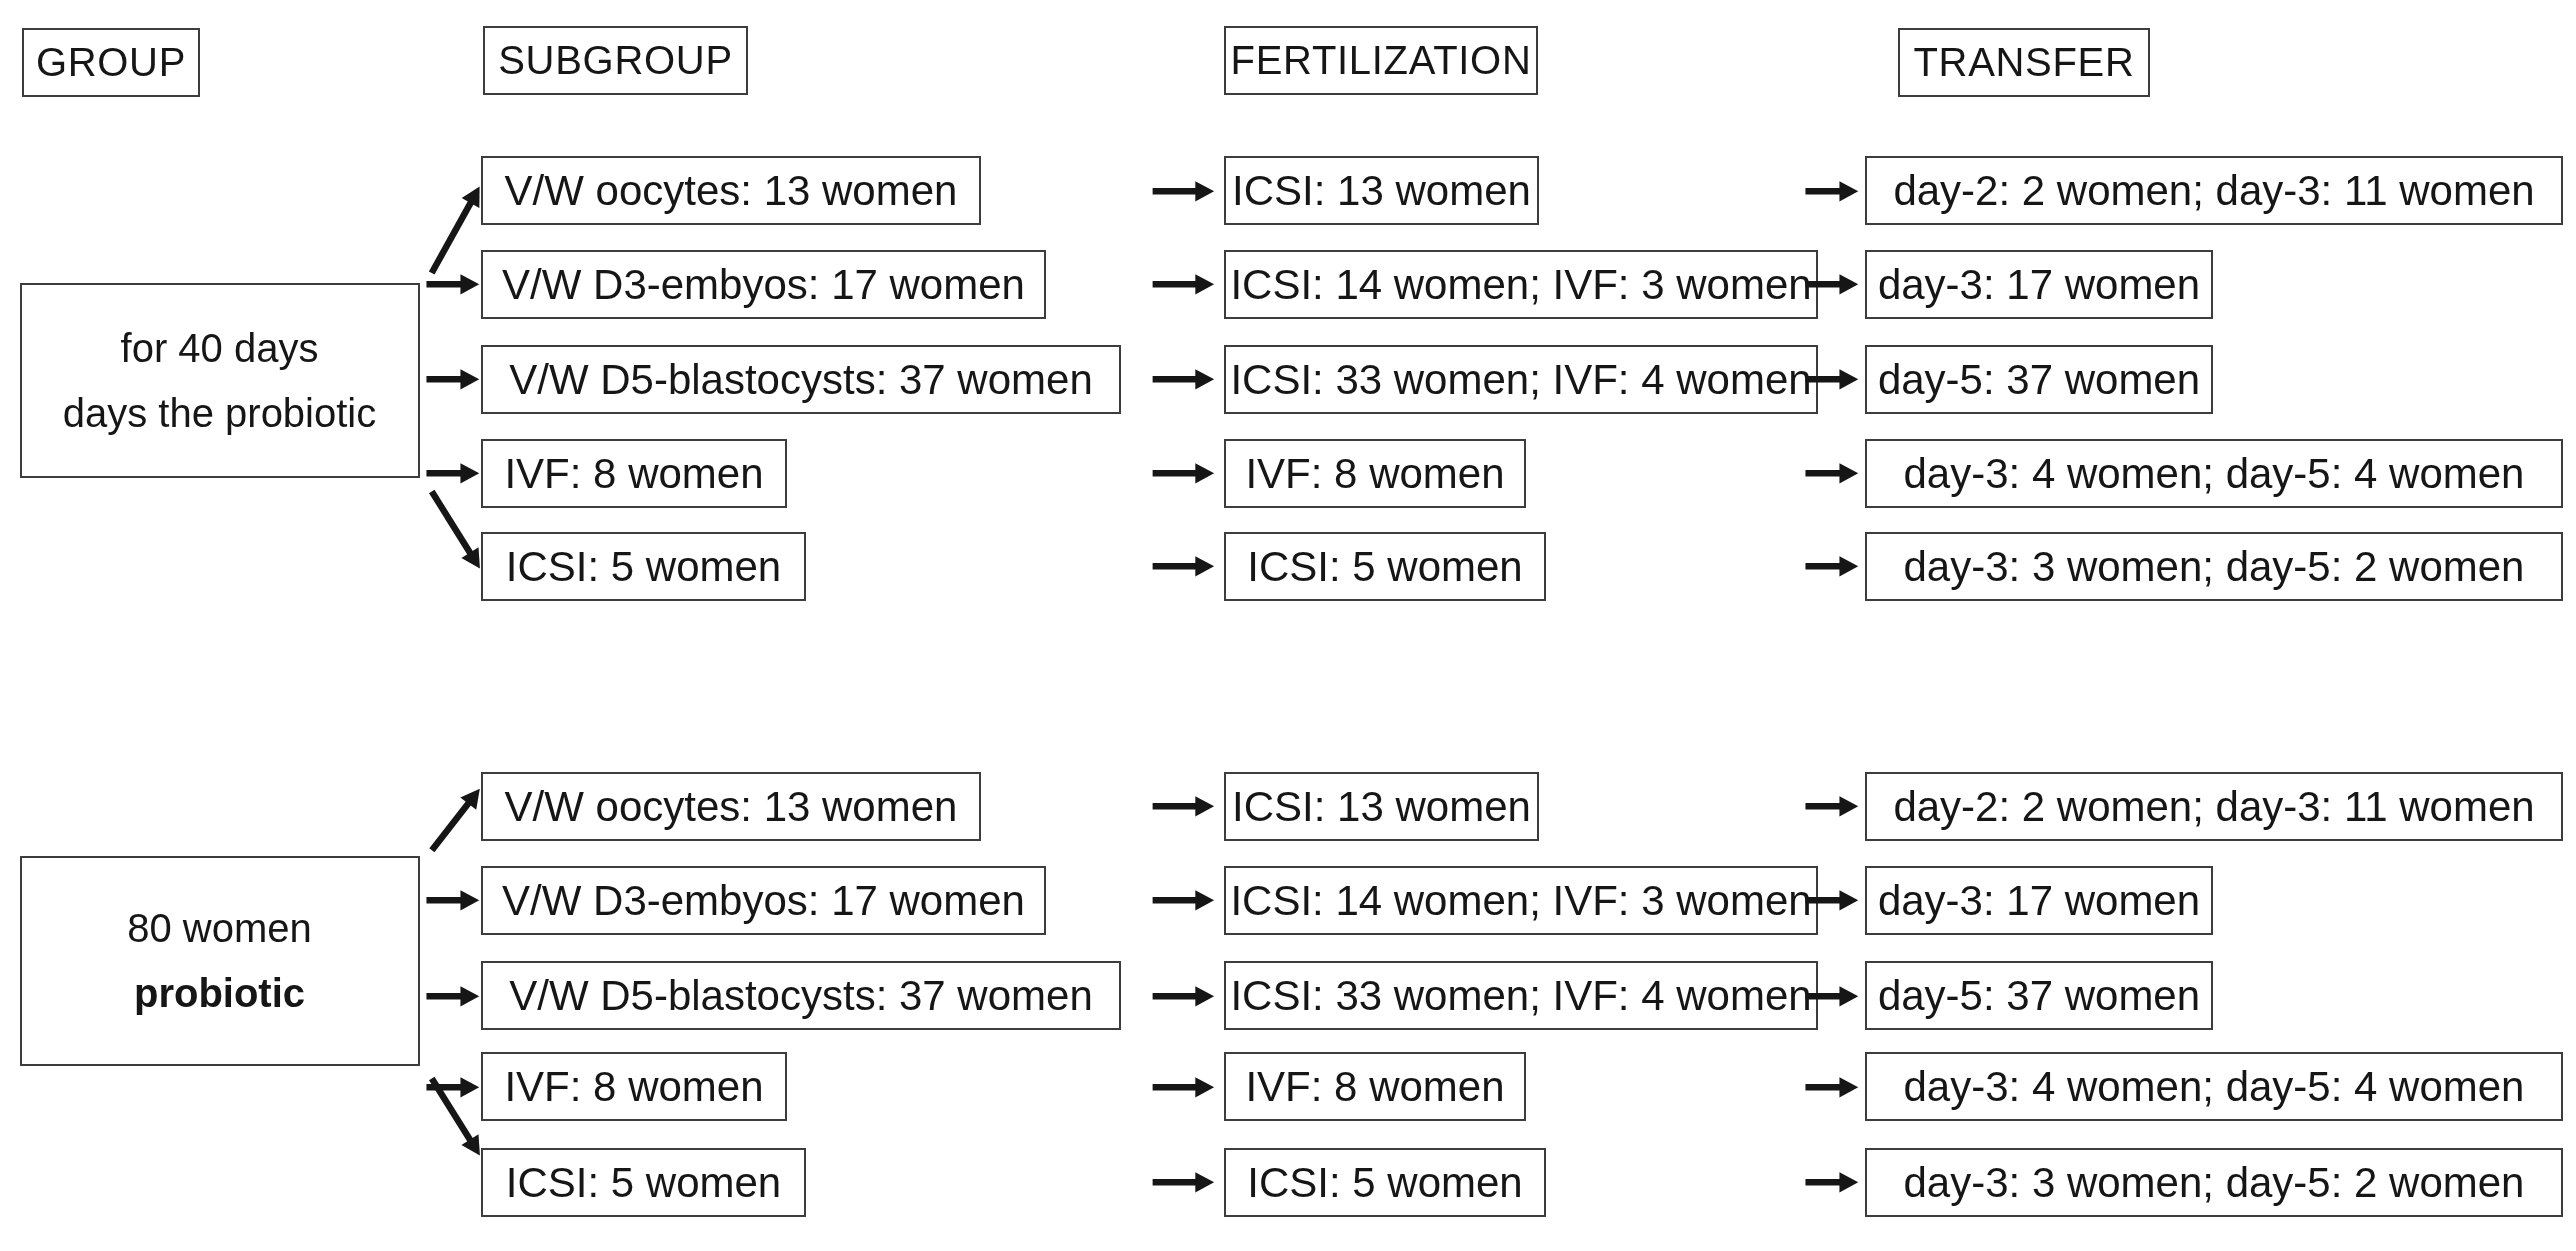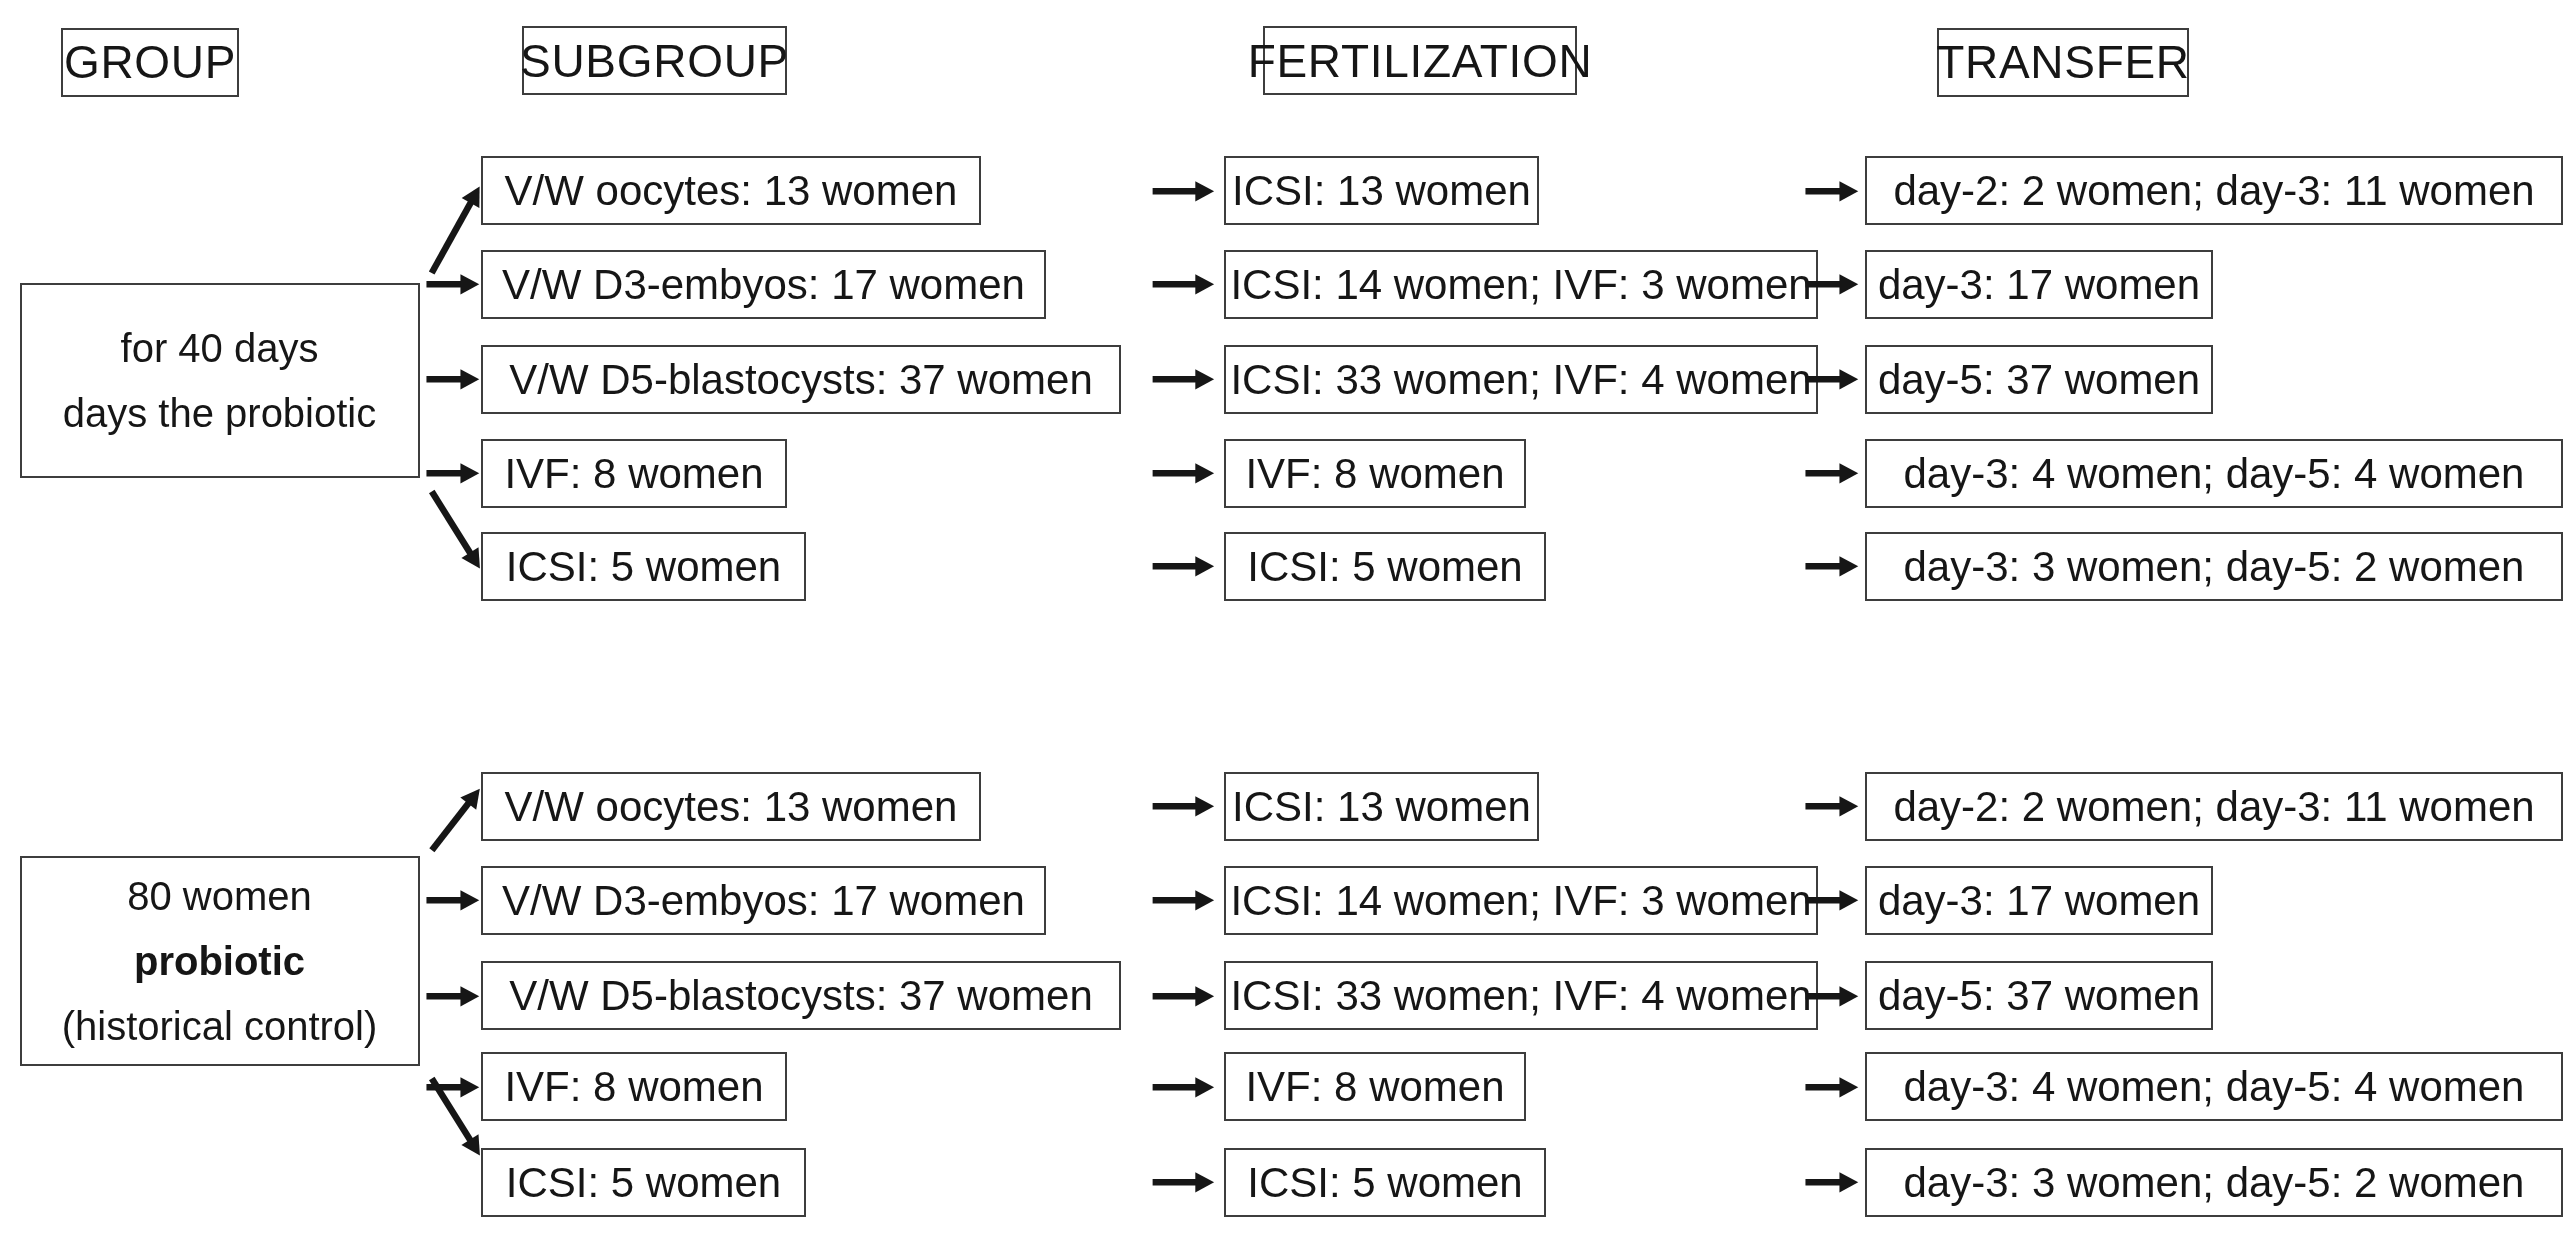--- a/index.html
+++ b/index.html
@@ -18,23 +18,22 @@
     height: 69px;
     border: 2.9px solid #3d3d3d;
     background: #ffffff;
     display: flex;
     align-items: center;
     justify-content: center;
     font-size: 42px;
     white-space: nowrap;
   }
   .header {
-    font-size: 46px;
+    font-size: 40px;
     letter-spacing: 0.7px;
-    margin-left: 39px;
   }
   .gbox {
     flex-direction: column;
     font-size: 40px;
     line-height: 65px;
     text-align: center;
   }
   .gl { height: 65px; }
   .arrow {
     position: absolute;
@@ -135,21 +134,20 @@
 
   <div class="box" style="left:1865px;top:156px;width:698px">day-2: 2 women; day-3: 11 women</div>
   <div class="box" style="left:1865px;top:250px;width:348px">day-3: 17 women</div>
   <div class="box" style="left:1865px;top:345px;width:348px">day-5: 37 women</div>
   <div class="box" style="left:1865px;top:439px;width:698px">day-3: 4 women; day-5: 4 women</div>
   <div class="box" style="left:1865px;top:532px;width:698px">day-3: 3 women; day-5: 2 women</div>
 
   <div class="box gbox" style="left:19.5px;top:856px;width:400px;height:210px">
     <div class="gl"><span>80 women</span><b></b></div>
     <div class="gl"><span></span><b>probiotic</b></div>
-    <div class="gl"><span>(historical control)</span><b></b></div>
   </div>
 
   <div class="arrow" style="left:431px;top:839px;transform:rotate(-52deg)"><svg width="80" height="24.6" viewBox="0 0 111 34">
         <line x1="2" y1="17" x2="91" y2="17" stroke="#161616" stroke-width="9"></line>
         <polygon points="84,3 110,17 84,31" fill="#161616"></polygon>
       </svg></div>
   <div class="arrow" style="left:425px;top:888px"><svg width="55" height="24.6" viewBox="0 0 76 34">
         <line x1="2" y1="17" x2="56" y2="17" stroke="#161616" stroke-width="9"></line>
         <polygon points="49,3 75,17 49,31" fill="#161616"></polygon>
       </svg></div>

